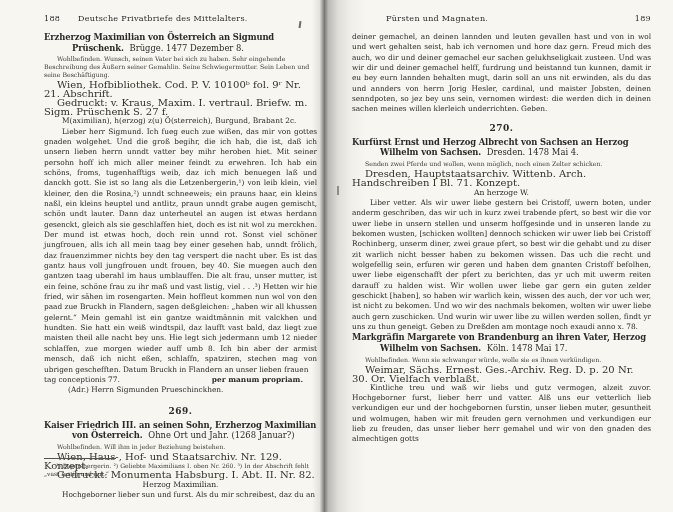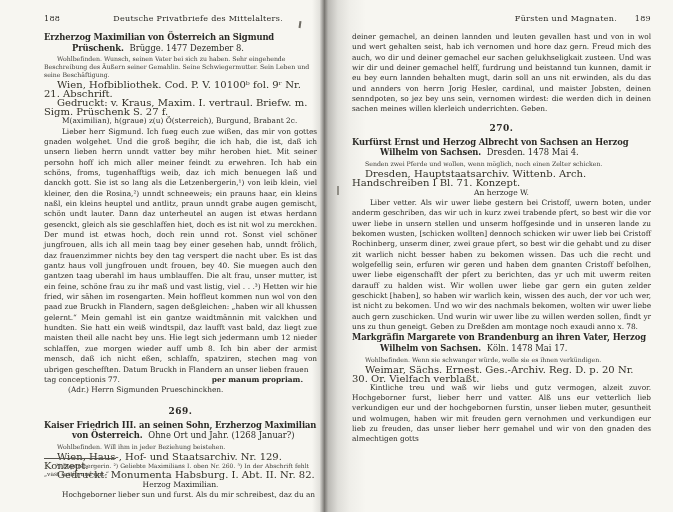--- a/index.html
+++ b/index.html
@@ -35,21 +35,21 @@
       rgba(45,42,38,0) 100%);
     pointer-events: none;
   }
 
   .running-head {
     display: flex; align-items: baseline;
     font-size: 8px; letter-spacing: 0.3px;
     margin-bottom: 9px;
   }
   .running-head .pgnum { width: 34px; }
-  .running-head .title { flex: 1; text-align: right; }
+  .running-head .title { flex: 1; text-align: left; }
   .page-right .running-head .pgnum { text-align: right; }
 
   .entry-number {
     text-align: center; font-weight: bold;
     font-size: 9px; margin: 8px 0 4px 0;
     letter-spacing: 0.5px;
   }
   .entry-heading {
     font-size: 8.4px; line-height: 10.6px;
     padding-left: 28px; text-indent: -28px;
@@ -115,21 +115,21 @@
     </div>
 
     <div>
       <div class="entry-heading">
         <span class="bold">Erzherzog Maximilian von Österreich an Sigmund Prüschenk.</span>
         <span class="rest">Brügge. 1477 Dezember 8.</span>
       </div>
       <div class="regest">Wohlbefinden. Wunsch, seinen Vater bei sich zu haben. Sehr eingehende Beschreibung des Äußern seiner Gemahlin. Seine Schwiegermutter. Sein Leben und seine Beschäftigung.</div>
       <div class="src">Wien, Hofbibliothek. Cod. P. V. 10100ᵇ fol. 9ʳ Nr. 21. Abschrift.</div>
       <div class="src">Gedruckt: v. Kraus, Maxim. I. vertraul. Briefw. m. Sigm. Prüschenk S. 27 f.</div>
-      <div class="salutation-indent">M(aximilian), h(graue) z(u) Ö(sterreich), Burgund, Brabant 2c.</div>
+      <div class="salutation-indent">M(aximilian), h(erzog) z(u) Ö(sterreich), Burgund, Brabant 2c.</div>
       <div class="body-par">Lieber herr Sigmund. Ich fueg euch zue wißen, das mir von gottes gnaden wolgehet. Und die groß begihr, die ich hab, die ist, daß ich unsern lieben herrn unndt vatter bey mihr heroben hiet. Mit seiner persohn hoff ich mich aller meiner feindt zu erwehren. Ich hab ein schöns, froms, tugenhafftigs weib, daz ich mich benuegen laß und danckh gott. Sie ist so lang als die Letzenbergerin,¹) von leib klein, viel kleiner, den die Rosina,²) unndt schneeweis; ein prauns haar, ein kleins naßl, ein kleins heuptel und antlitz, praun unndt grabe augen gemischt, schön undt lauter. Dann daz unterheutel an augen ist etwas herdann gesenckt, gleich als sie geschlaffen hiet, doch es ist nit wol zu merckhen. Der mund ist etwas hoch, doch rein unnd rot. Sonst viel schöner jungfrouen, alls ich all mein taag bey einer gesehen hab, unndt frölich, daz frauenzimmer nichts bey den tag verspert die nacht uber. Es ist das gantz haus voll jungfrouen undt frouen, bey 40. Sie muegen auch den gantzen taag uberahl im haus umblauffen. Die alt frau, unser mutter, ist ein feine, schöne frau zu ihr maß und vast listig, viel . . .³) Hetten wir hie fried, wir sähen im rosengarten. Mein hoffleut kommen nun wol von den paad zue Bruckh in Flandern, sagen deßgleichen: „haben wir all khussen gelernt.“ Mein gemahl ist ein gantze waidtmännin mit valckhen und hundten. Sie hatt ein weiß windtspil, daz laufft vast bald, daz liegt zue maisten theil alle nacht bey uns. Hie legt sich jedermann umb 12 nieder schlaffen, zue morgen wieder auff umb 8. Ich bin aber der armist mensch, daß ich nicht eßen, schlaffn, spatziren, stechen mag von ubrigen geschefften. Datum Bruckh in Flandern an unser lieben frauen</div>
       <div class="closing-line">
         <span>tag conceptionis 77.</span>
         <span class="manu">per manum propriam.</span>
       </div>
       <div class="address-line">(Adr.) Herrn Sigmunden Prueschinckhen.</div>
     </div>
 
     <div>
       <div class="entry-number">269.</div>

